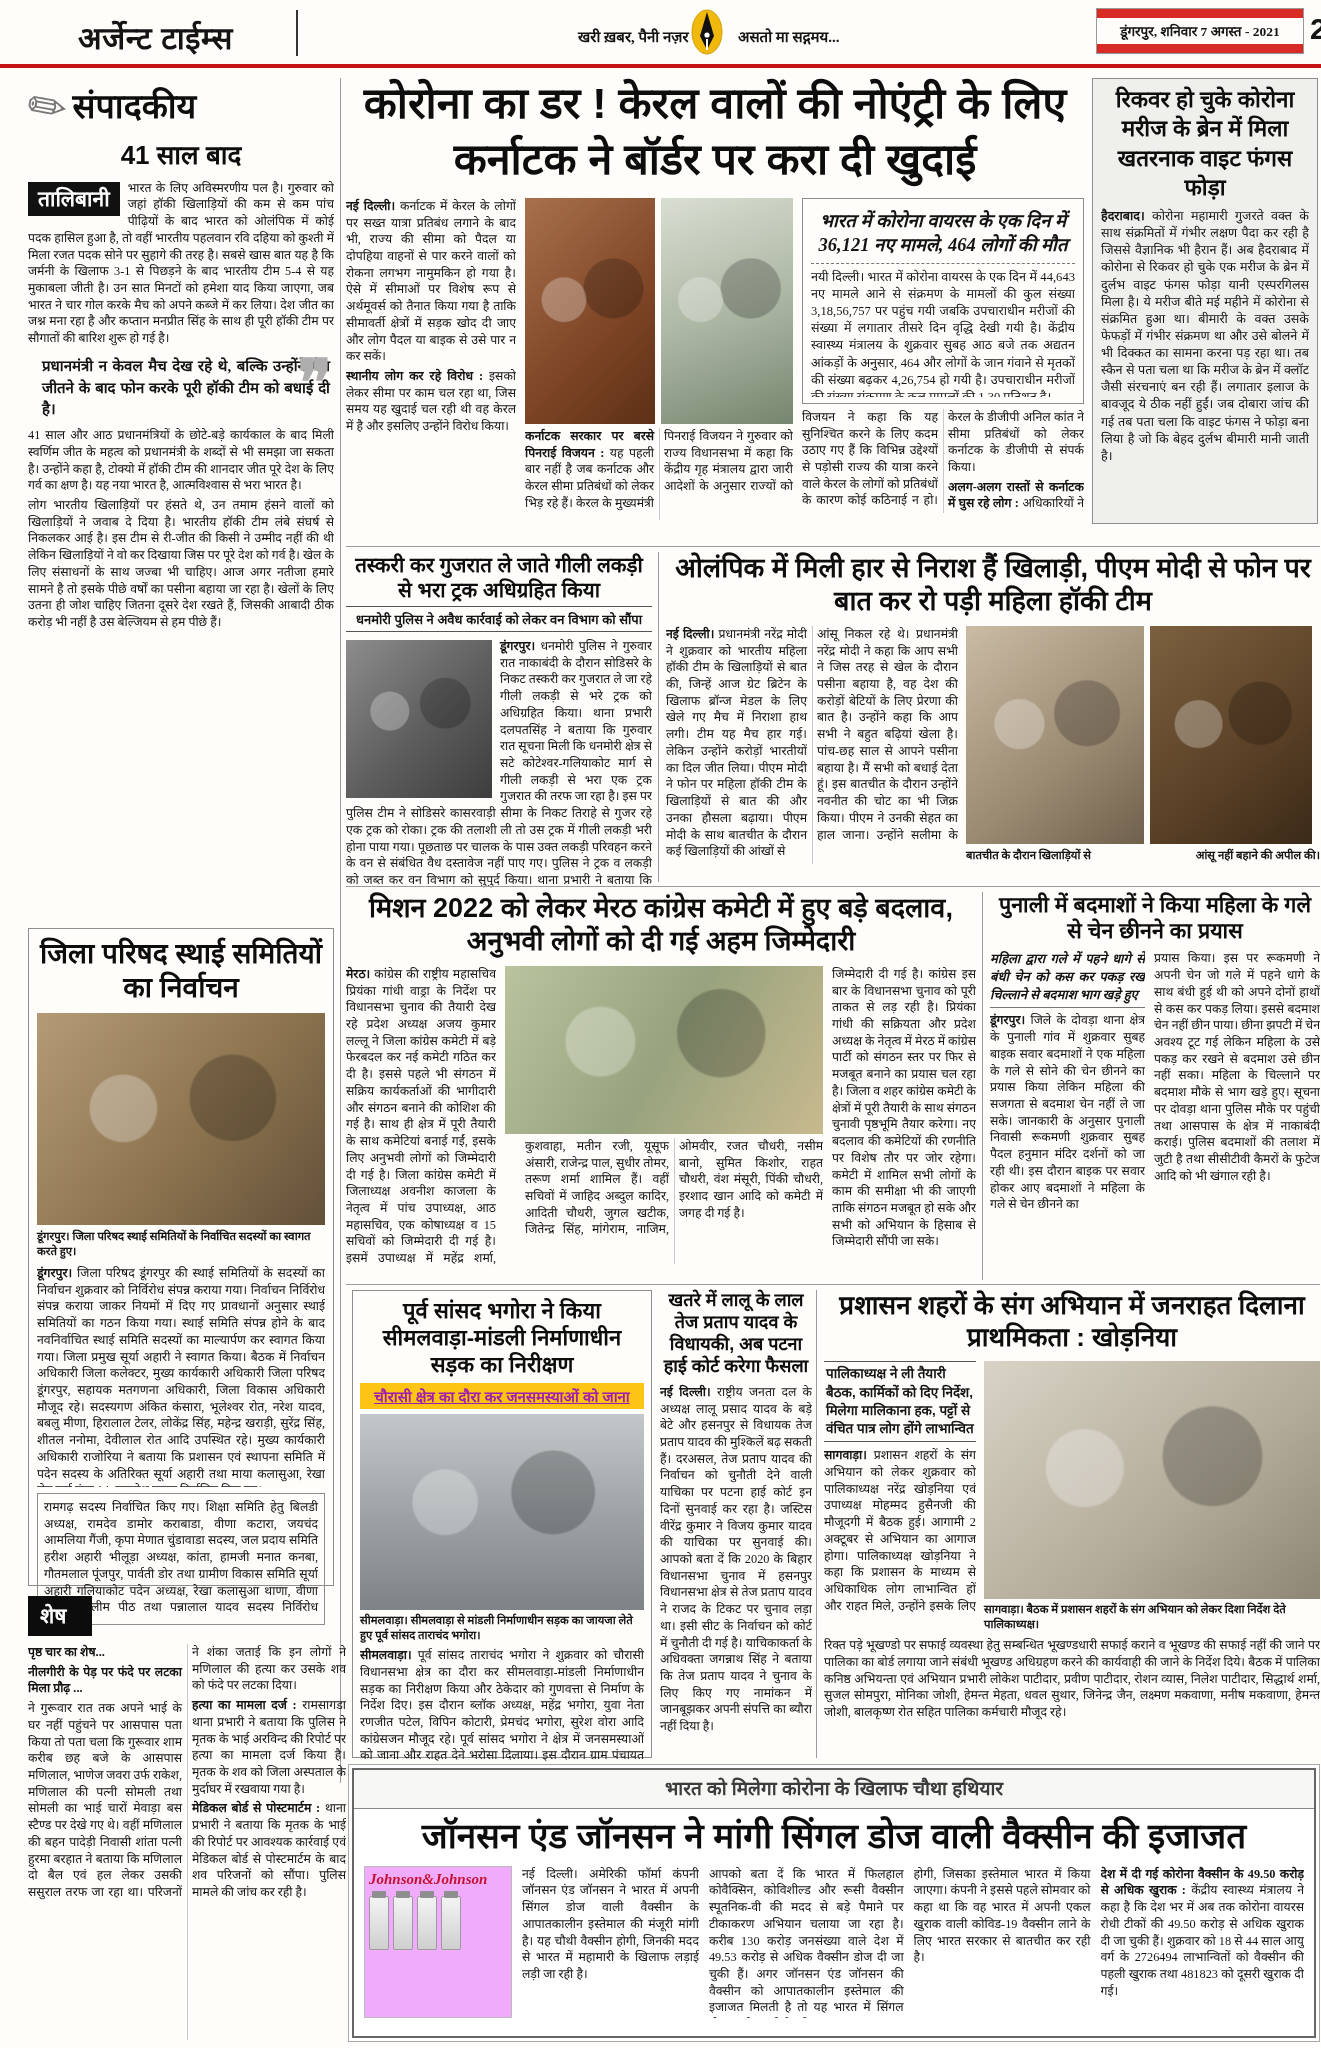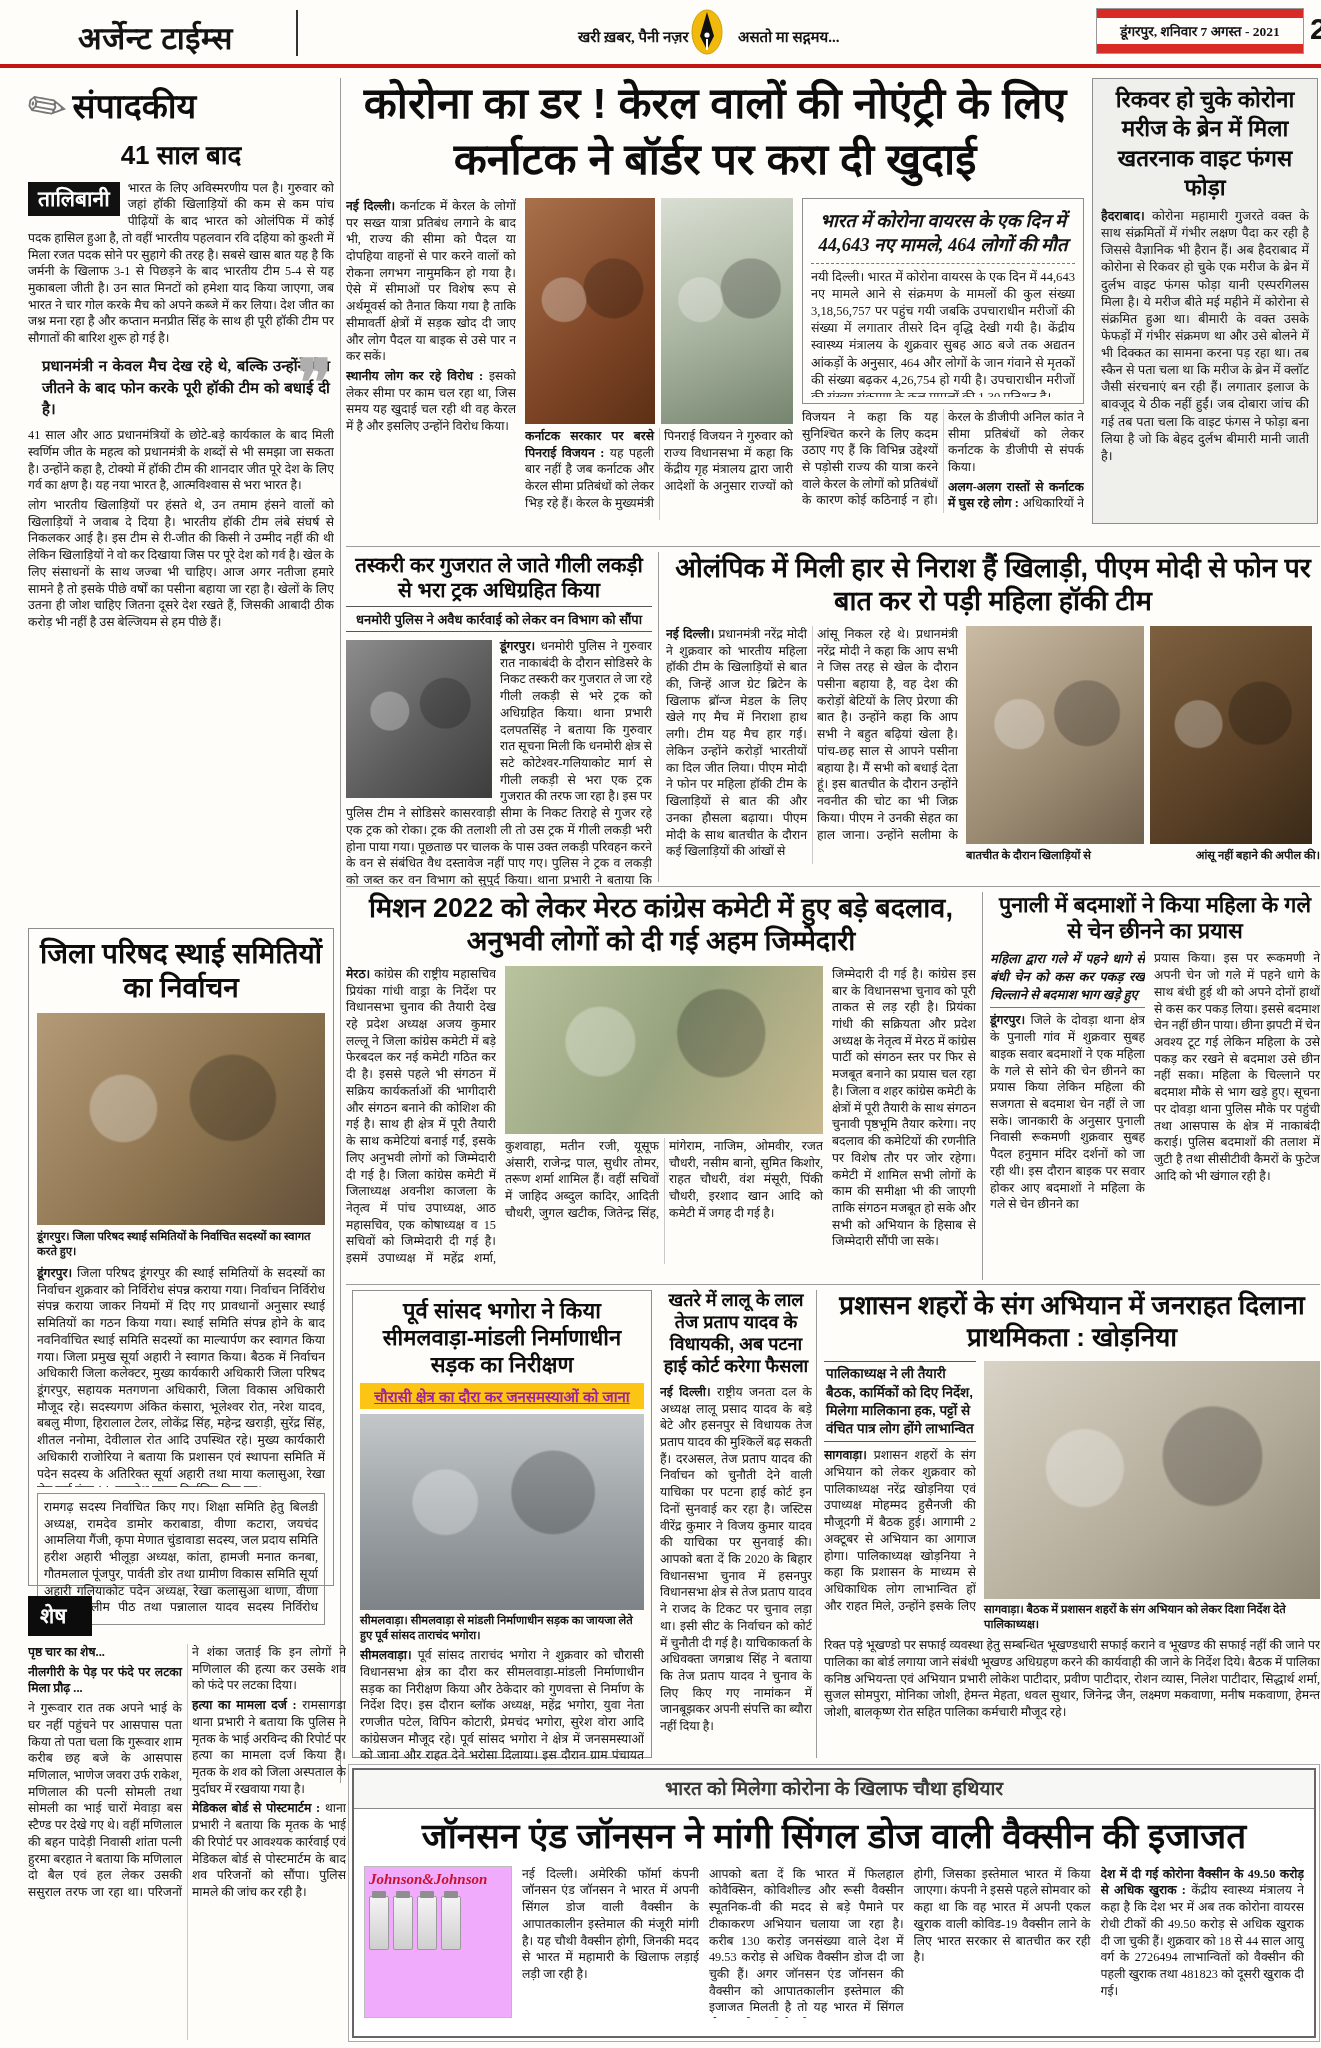--- a/index.html
+++ b/index.html
@@ -114,21 +114,21 @@
         <div style="display:flex;gap:6px;">
           <div class="photo ph-bommai" style="width:130px;height:226px;"></div>
           <div class="photo ph-vijayan" style="width:132px;height:226px;"></div>
         </div>
         <div class="body cols2" style="height:92px;margin-top:4px;">
           <p><span class="runin">कर्नाटक सरकार पर बरसे पिनराई विजयन :</span> <span>यह पहली बार नहीं है जब कर्नाटक और केरल सीमा प्रतिबंधों को लेकर भिड़ रहे हैं। केरल के मुख्यमंत्री पिनराई विजयन ने गुरुवार को राज्य विधानसभा में कहा कि केंद्रीय गृह मंत्रालय द्वारा जारी आदेशों के अनुसार राज्यों को अपनी सीमाएं बंद नहीं करनी चाहिए।</span></p>
         </div>
       </div>
       <div style="flex:1;">
         <div class="box" style="padding:4px 8px 6px;">
-          <div class="statshd">भारत में कोरोना वायरस के एक दिन में 44,643 नए मामले, 464 लोगों की मौत</div>
+          <div class="statshd">भारत में कोरोना वायरस के एक दिन में 36,121 नए मामले, 464 लोगों की मौत</div>
           <div class="body" style="font-size:12.6px;margin-top:5px;height:128px;">नयी दिल्ली। भारत में कोरोना वायरस के एक दिन में 44,643 नए मामले आने से संक्रमण के मामलों की कुल संख्या 3,18,56,757 पर पहुंच गयी जबकि उपचाराधीन मरीजों की संख्या में लगातार तीसरे दिन वृद्धि देखी गयी है। केंद्रीय स्वास्थ्य मंत्रालय के शुक्रवार सुबह आठ बजे तक अद्यतन आंकड़ों के अनुसार, 464 और लोगों के जान गंवाने से मृतकों की संख्या बढ़कर 4,26,754 हो गयी है। उपचाराधीन मरीजों की संख्या संक्रमण के कुल मामलों की 1.30 प्रतिशत है।</div>
         </div>
         <div class="body cols2" style="height:104px;margin-top:5px;">
           <p>विजयन ने कहा कि यह सुनिश्चित करने के लिए कदम उठाए गए हैं कि विभिन्न उद्देश्यों से पड़ोसी राज्य की यात्रा करने वाले केरल के लोगों को प्रतिबंधों के कारण कोई कठिनाई न हो। केरल के डीजीपी अनिल कांत ने सीमा प्रतिबंधों को लेकर कर्नाटक के डीजीपी से संपर्क किया।</p>
           <p><span class="runin">अलग-अलग रास्तों से कर्नाटक में घुस रहे लोग :</span> <span>अधिकारियों ने कहा कि कर्नाटक-केरल सीमा में 12 चेक पोस्ट हैं जहां से नेगेटिव आरटी-पीसीआर रिपोर्ट की जांच की जा सकती है। इसके बावजूद लोग कई रास्तों के माध्यम से कर्नाटक आ रहे हैं और यही कारण है कि दक्षिण कन्नड़ में कोविड-19 संक्रमणों की संख्या बेंगलुरु की तुलना में आनुपातिक रूप से अधिक है।</span></p>
         </div>
       </div>
     </div>
   </div>
 
@@ -175,21 +175,21 @@
   <div class="abs hline" style="left:346px;top:886px;width:974px;"></div>
 
   <div class="abs" style="left:346px;top:892px;width:630px;height:388px;">
     <div class="hd" style="font-size:27px;">मिशन 2022 को लेकर मेरठ कांग्रेस कमेटी में हुए बड़े बदलाव, अनुभवी लोगों को दी गई अहम जिम्मेदारी</div>
     <div style="display:flex;gap:9px;margin-top:8px;height:300px;">
       <div class="body" style="width:150px;">
         <p><span class="dl">मेरठ।</span> <span>कांग्रेस की राष्ट्रीय महासचिव प्रियंका गांधी वाड्रा के निर्देश पर विधानसभा चुनाव की तैयारी देख रहे प्रदेश अध्यक्ष अजय कुमार लल्लू ने जिला कांग्रेस कमेटी में बड़े फेरबदल कर नई कमेटी गठित कर दी है। इससे पहले भी संगठन में सक्रिय कार्यकर्ताओं की भागीदारी और संगठन बनाने की कोशिश की गई है। साथ ही क्षेत्र में पूरी तैयारी के साथ कमेटियां बनाई गईं, इसके लिए अनुभवी लोगों को जिम्मेदारी दी गई है। जिला कांग्रेस कमेटी में जिलाध्यक्ष अवनीश काजला के नेतृत्व में पांच उपाध्यक्ष, आठ महासचिव, एक कोषाध्यक्ष व 15 सचिवों को जिम्मेदारी दी गई है। इसमें उपाध्यक्ष में महेंद्र शर्मा, राजेन्द्र जाटव, बबीता गुर्जर, सलीम खान, देशपाल सिंह गुर्जर, कोषाध्यक्ष संजय गोयल, महासचिव अरविंद कुमार, मनोज चौहान, संजीव</span></p>
       </div>
       <div style="width:318px;">
         <div class="photo ph-congress" style="width:318px;height:168px;"></div>
-        <div class="body cols2" style="height:126px;margin-top:4px;">कुशवाहा, मतीन रजी, यूसूफ अंसारी, राजेन्द्र पाल, सुधीर तोमर, तरूण शर्मा शामिल हैं। वहीं सचिवों में जाहिद अब्दुल कादिर, आदिती चौधरी, जुगल खटीक, जितेन्द्र सिंह, मांगेराम, नाजिम, ओमवीर, रजत चौधरी, नसीम बानो, सुमित किशोर, राहत चौधरी, वंश मंसूरी, पिंकी चौधरी, इरशाद खान आदि को कमेटी में जगह दी गई है।</div>
+        <div class="body cols2" style="height:126px;margin-top:4px;margin-left:20px;">कुशवाहा, मतीन रजी, यूसूफ अंसारी, राजेन्द्र पाल, सुधीर तोमर, तरूण शर्मा शामिल हैं। वहीं सचिवों में जाहिद अब्दुल कादिर, आदिती चौधरी, जुगल खटीक, जितेन्द्र सिंह, मांगेराम, नाजिम, ओमवीर, रजत चौधरी, नसीम बानो, सुमित किशोर, राहत चौधरी, वंश मंसूरी, पिंकी चौधरी, इरशाद खान आदि को कमेटी में जगह दी गई है।</div>
       </div>
       <div class="body" style="flex:1;">जिम्मेदारी दी गई है। कांग्रेस इस बार के विधानसभा चुनाव को पूरी ताकत से लड़ रही है। प्रियंका गांधी की सक्रियता और प्रदेश अध्यक्ष के नेतृत्व में मेरठ में कांग्रेस पार्टी को संगठन स्तर पर फिर से मजबूत बनाने का प्रयास चल रहा है। जिला व शहर कांग्रेस कमेटी के क्षेत्रों में पूरी तैयारी के साथ संगठन चुनावी पृष्ठभूमि तैयार करेगा। नए बदलाव की कमेटियों की रणनीति पर विशेष तौर पर जोर रहेगा। कमेटी में शामिल सभी लोगों के काम की समीक्षा भी की जाएगी ताकि संगठन मजबूत हो सके और सभी को अभियान के हिसाब से जिम्मेदारी सौंपी जा सके।</div>
     </div>
   </div>
 
   <div class="abs vline" style="left:982px;top:892px;height:388px;"></div>
 
   <div class="abs" style="left:990px;top:892px;width:330px;height:388px;">
     <div class="hd" style="font-size:21.5px;">पुनाली में बदमाशों ने किया महिला के गले से चेन छीनने का प्रयास</div>
     <div style="display:flex;gap:9px;margin-top:6px;height:318px;">

